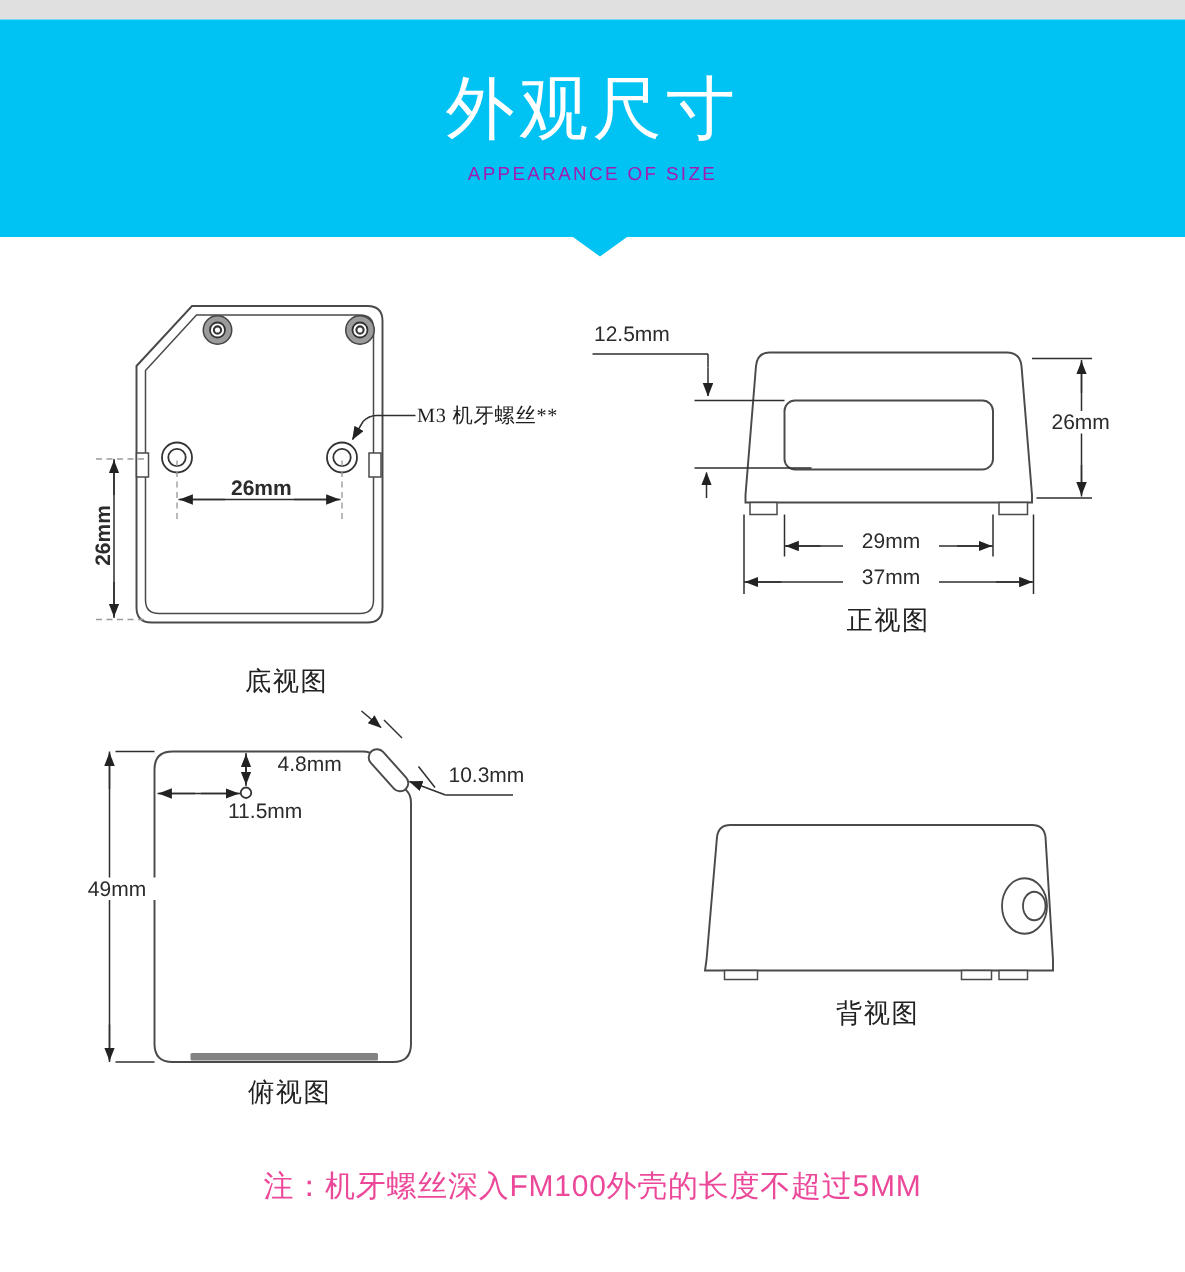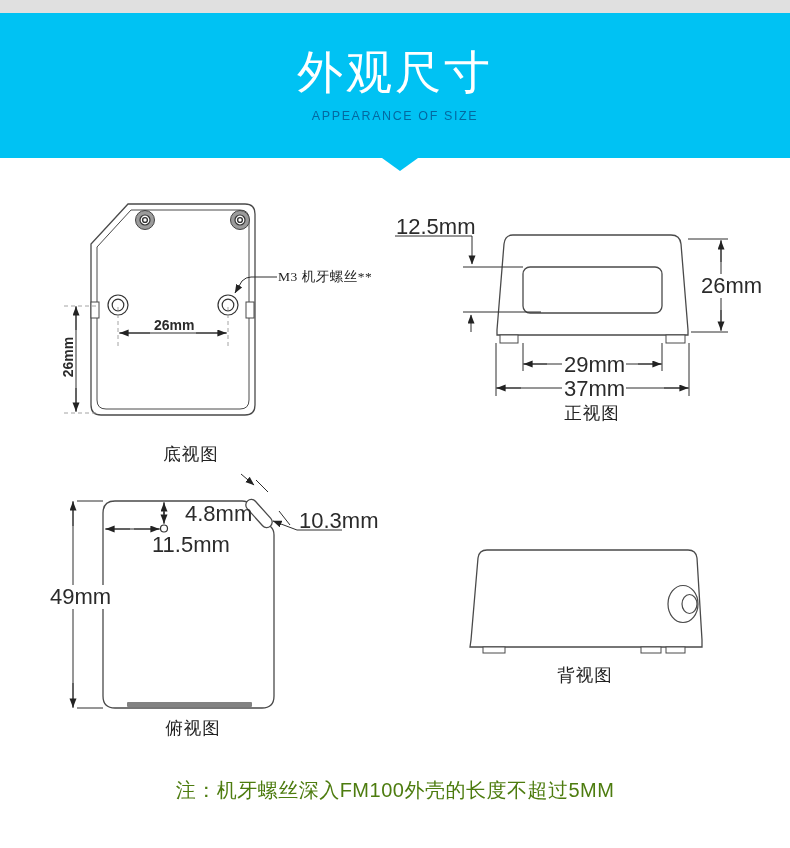--- a/index.html
+++ b/index.html
@@ -5,32 +5,32 @@
   html,body{margin:0;padding:0;background:#fff;}
   #page{position:relative;width:790px;height:848px;background:#ffffff;overflow:hidden;
         font-family:"Liberation Sans",sans-serif;}
   #topbar{position:absolute;left:0;top:0;width:790px;height:13px;background:#e0e0e0;}
   #band{position:absolute;left:0;top:13px;width:790px;height:145px;background:#00c2f3;}
   #band-tri{position:absolute;left:382px;top:158px;width:0;height:0;
             border-left:18px solid transparent;border-right:18px solid transparent;
             border-top:13px solid #00c2f3;}
   .title{position:absolute;left:0;top:47px;width:790px;text-align:center;color:#ffffff;
          font-size:46px;line-height:1.1;letter-spacing:3px;font-weight:400;}
-  .subtitle{position:absolute;left:0;top:109px;width:790px;text-align:center;color:#0369a1;
+  .subtitle{position:absolute;left:0;top:109px;width:790px;text-align:center;color:#a21caf;
             font-size:12.5px;letter-spacing:1.6px;font-weight:400;}
   svg{position:absolute;left:0;top:0;}
-  .lbl{position:absolute;color:#2b2b2b;font-size:22px;line-height:1.1;white-space:nowrap;}
+  .lbl{position:absolute;color:#2b2b2b;font-size:14px;line-height:1.1;white-space:nowrap;}
   .lbl.sm{font-size:14px;font-weight:bold;}
   .lbl.onln{background:#ffffff;text-align:center;padding:0 2px;}
   .lbl.rot{transform:rotate(-90deg);transform-origin:center center;text-align:center;}
   .cap{position:absolute;width:100px;text-align:center;color:#222;font-size:17.5px;
        font-weight:normal;letter-spacing:1px;white-space:nowrap;}
   .m3{position:absolute;font-family:"Liberation Serif",serif;font-size:13.5px;color:#1d1d1d;
       letter-spacing:0.5px;white-space:nowrap;}
-  .note{position:absolute;left:0;top:777px;width:790px;text-align:center;color:#4d7c0f;
+  .note{position:absolute;left:0;top:777px;width:790px;text-align:center;color:#ec4899;
         font-size:20px;letter-spacing:0.5px;}
 </style>
 </head>
 <body>
 
 <div id="page">
   <div id="topbar"></div>
   <div id="band"></div>
   <div id="band-tri"></div>
   <div class="title">外观尺寸</div>

